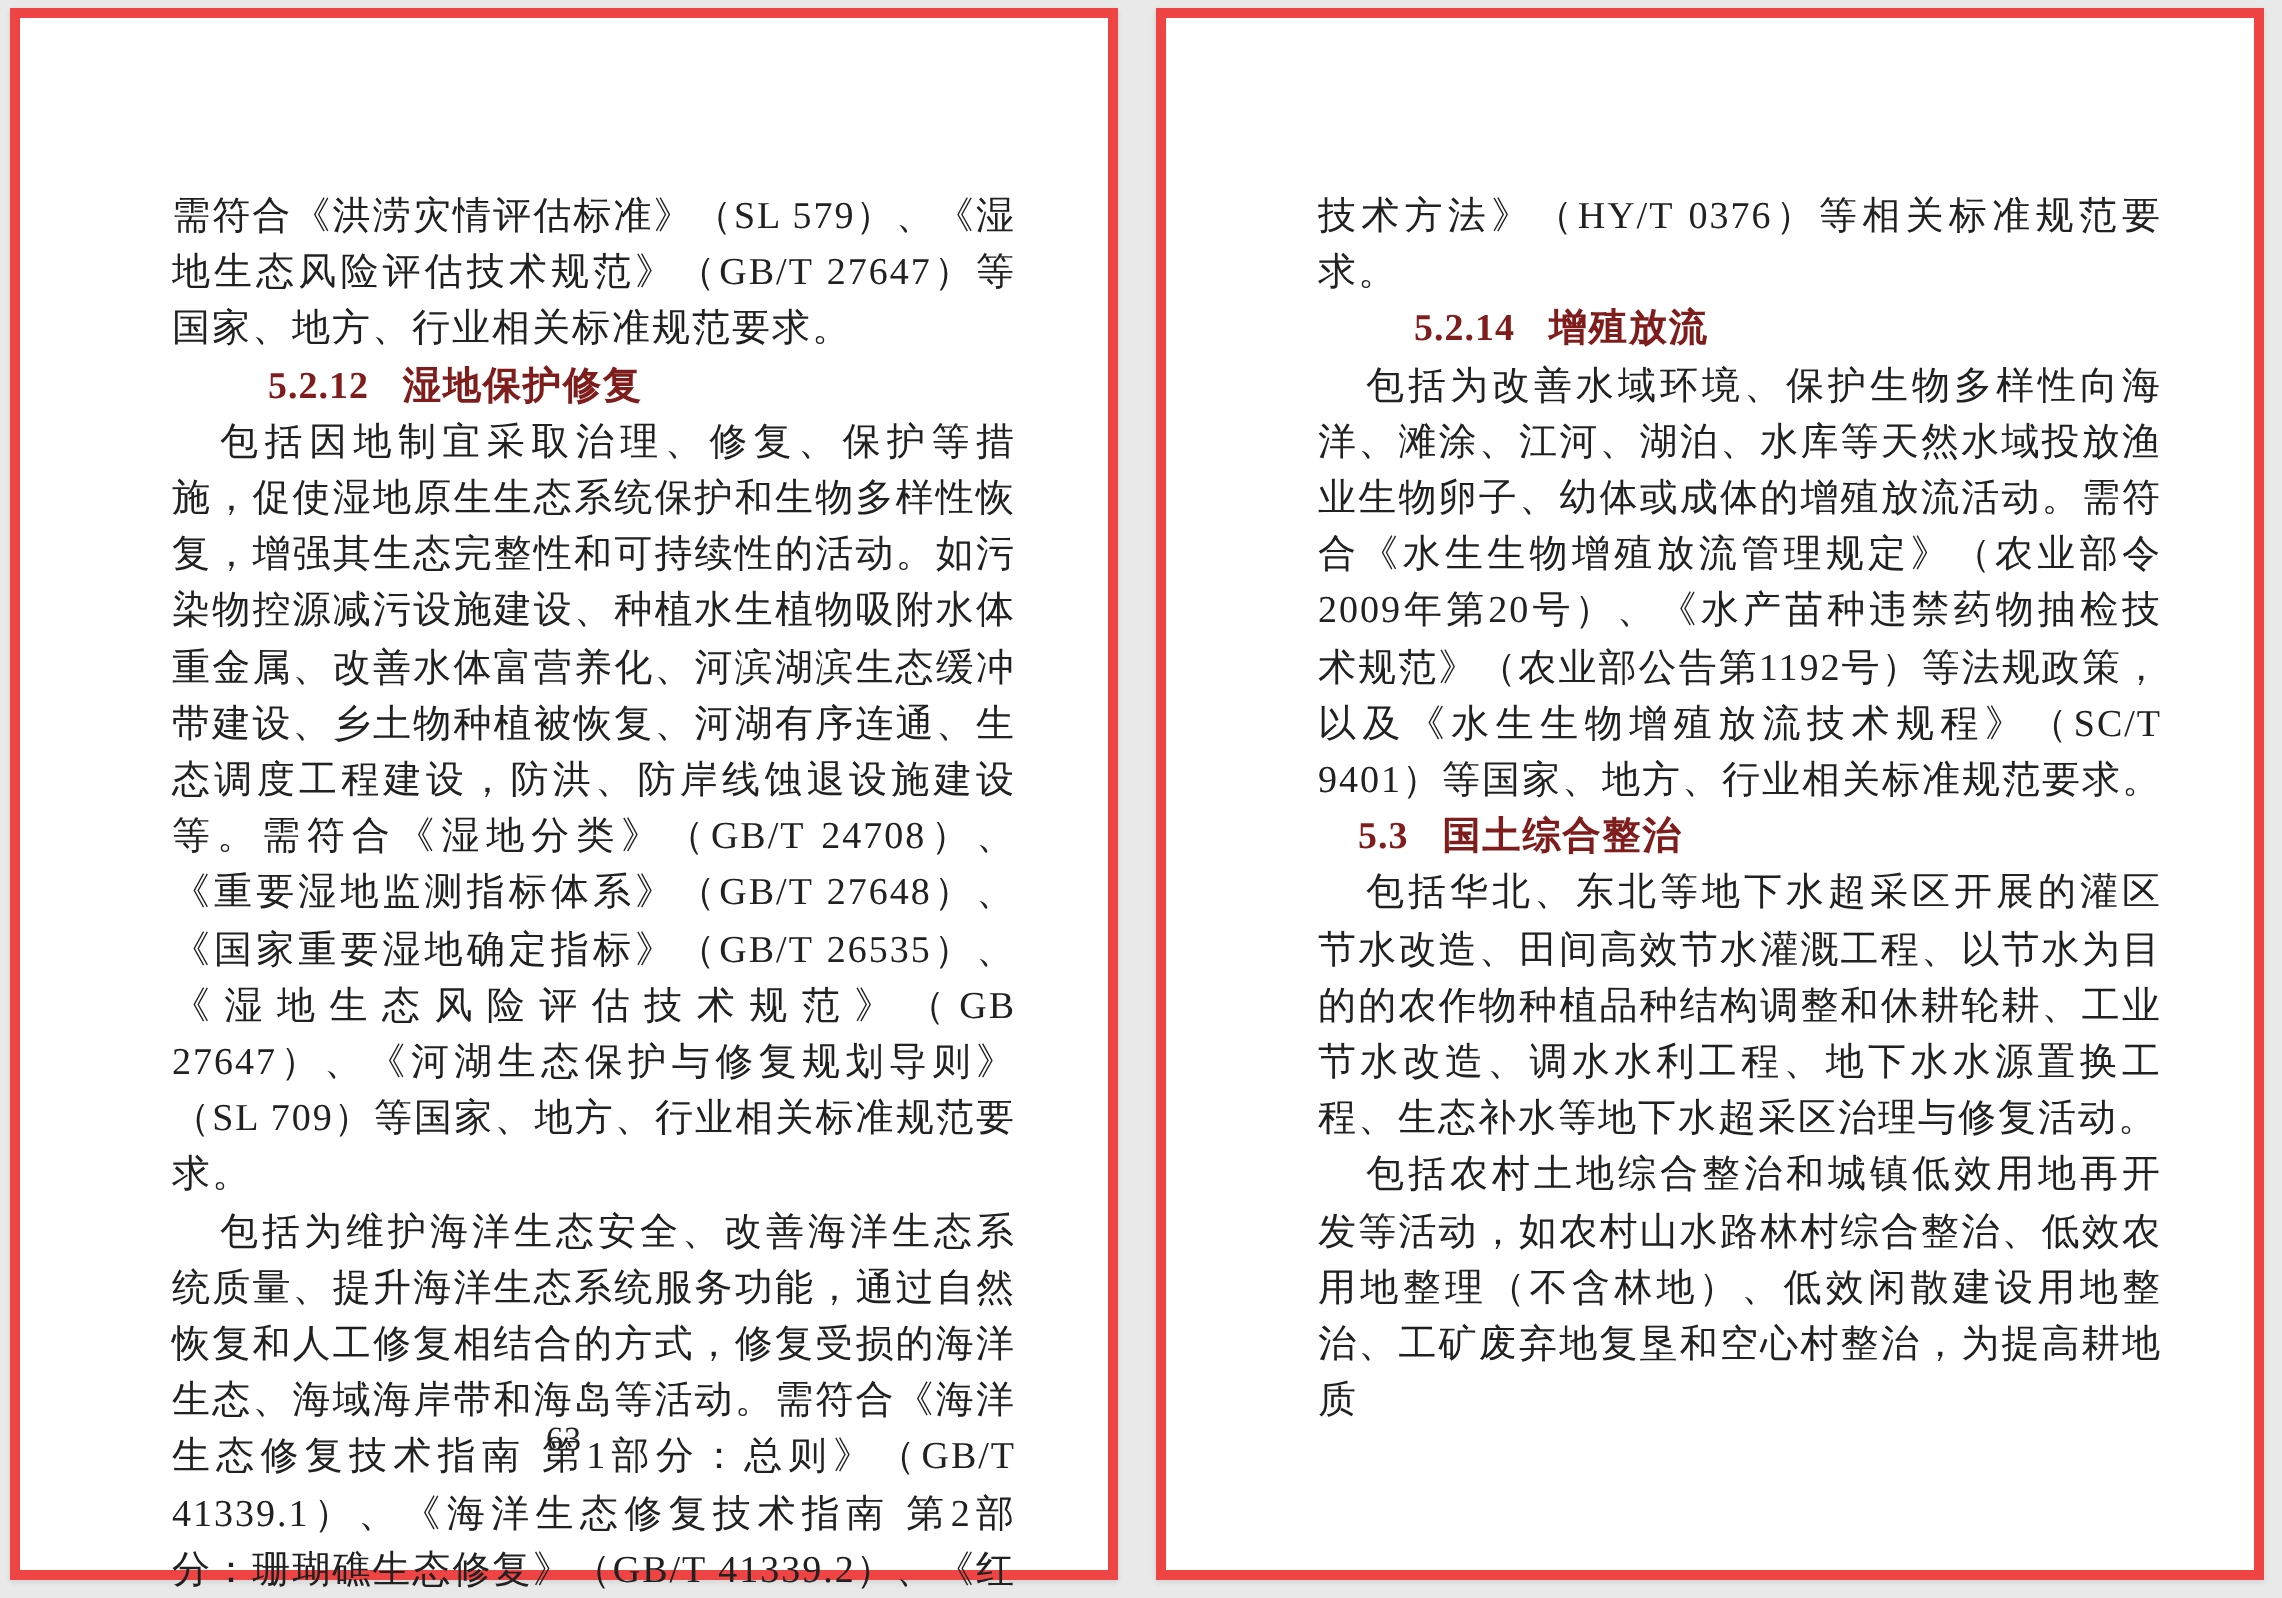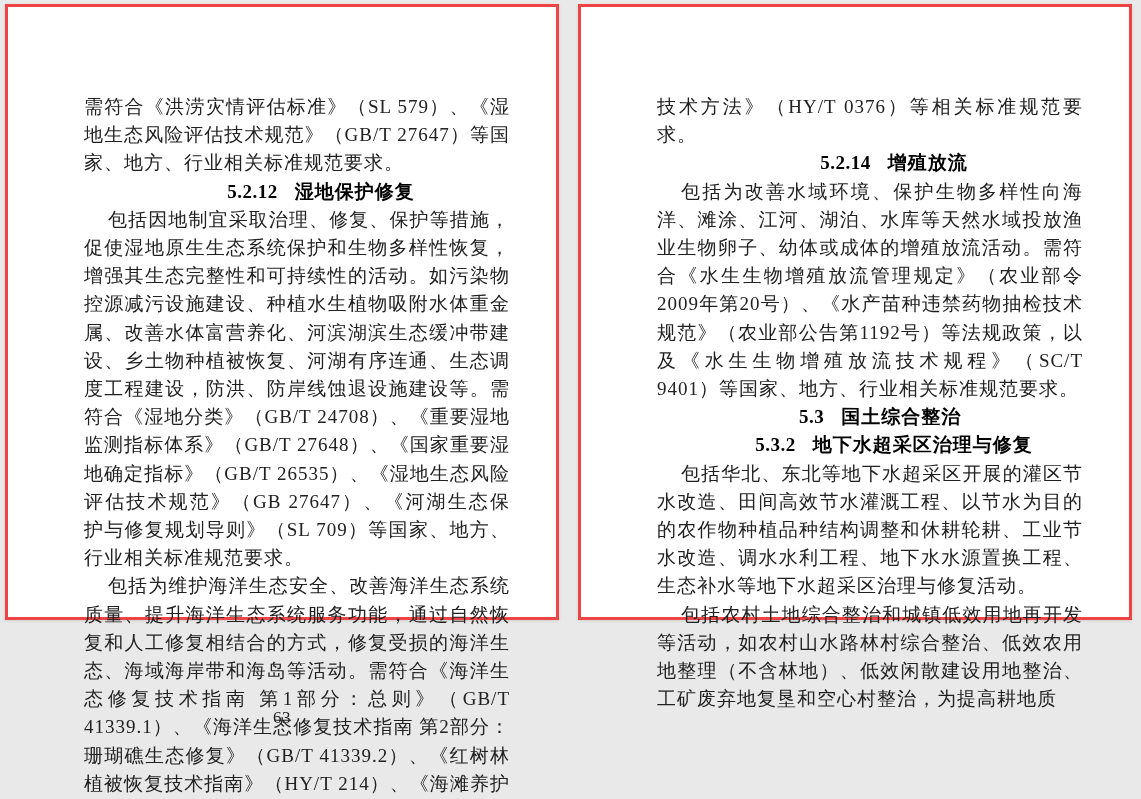--- a/index.html
+++ b/index.html
@@ -11,23 +11,23 @@
     overflow: hidden;
   }
   .viewer {
     position: relative;
     width: 1141px; height: 799px;
     background: #e9e9e9;
   }
   .page {
     position: absolute;
     top: 4px;
-    width: 554px; height: 616px;
+    width: 554px; height: 786px;
     background: #ffffff;
-    border: 3px solid #ef4444;
+    border: 5px solid #ef4444;
     box-shadow: 0 1px 3px rgba(0,0,0,0.10);
   }
   .page-left  { left: 5px; }
   .page-right { left: 578px; }
   .page-content {
     position: absolute;
     left: 0; top: 0; right: 0;
     padding: 86px 46px 0 76px;
   }
   .page-content p {
@@ -36,22 +36,22 @@
     line-height: 28.2px;
     letter-spacing: 1px;
     color: #212121;
     text-align: justify;
     text-justify: inter-character;
   }
   p.para { text-indent: 24px; }
   p.text { text-indent: 0; }
   p.h3, p.h2 {
     font-weight: 700;
-    text-align: center;
-    color: #000000;
+    text-align: left;
+    color: #7f1d1d;
   }
   p.h3 { text-indent: 24px; }
   p.h2 { text-indent: 10px; }
   .sec-num { display: inline-block; margin-right: 17px; letter-spacing: 0.5px; }
   .page-number {
     position: absolute;
     left: 0; right: 0;
     top: 697px;
     text-align: center;
     font-size: 17px;
@@ -74,19 +74,18 @@
       </div>
     <div class="page-number">63</div>
   </div>
 
   <div class="page page-right">
     <div class="page-content">
         <p class="text">技术方法》（HY/T 0376）等相关标准规范要求。</p>
         <p class="h3"><span class="sec-num">5.2.14</span><span>增殖放流</span></p>
         <p class="para">包括为改善水域环境、保护生物多样性向海洋、滩涂、江河、湖泊、水库等天然水域投放渔业生物卵子、幼体或成体的增殖放流活动。需符合《水生生物增殖放流管理规定》（农业部令2009年第20号）、《水产苗种违禁药物抽检技术规范》（农业部公告第1192号）等法规政策，以及《水生生物增殖放流技术规程》（SC/T 9401）等国家、地方、行业相关标准规范要求。</p>
         <p class="h2"><span class="sec-num">5.3</span><span>国土综合整治</span></p>
-        <p class="h3"><span class="sec-num">5.3.2</span><span>地下水超采区治理与修复</span></p>
         <p class="para">包括华北、东北等地下水超采区开展的灌区节水改造、田间高效节水灌溉工程、以节水为目的的农作物种植品种结构调整和休耕轮耕、工业节水改造、调水水利工程、地下水水源置换工程、生态补水等地下水超采区治理与修复活动。</p>
         <p class="para">包括农村土地综合整治和城镇低效用地再开发等活动，如农村山水路林村综合整治、低效农用地整理（不含林地）、低效闲散建设用地整治、工矿废弃地复垦和空心村整治，为提高耕地质</p>
       </div>
   </div>
 
 </div>
 
 </body></html>

